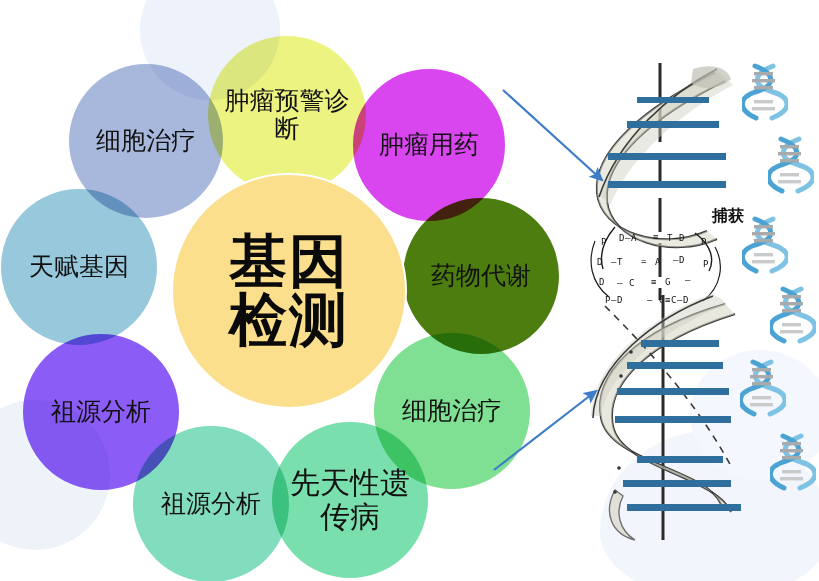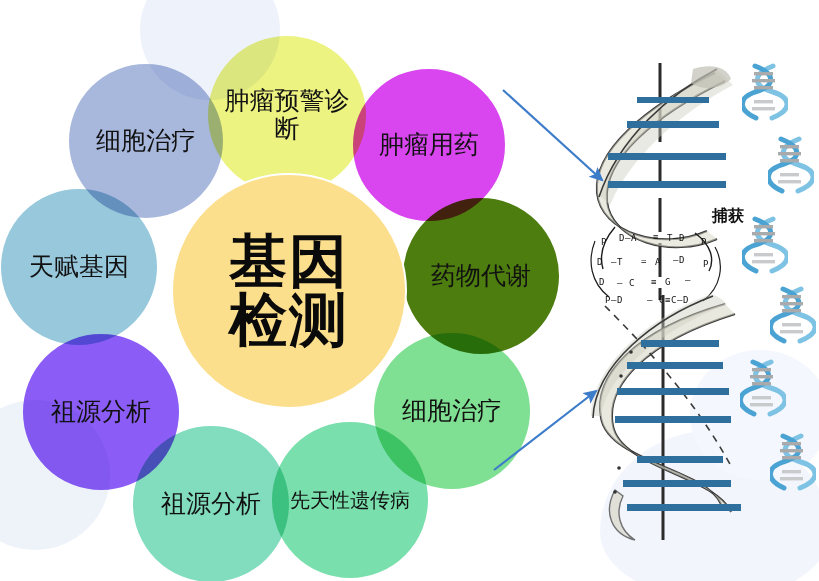--- a/index.html
+++ b/index.html
@@ -75,21 +75,21 @@
       </div>
       <div class="petal" style="left: 351px; top: 67px; width: 156px; height: 156px; background: #d946ef; font-size: 25px; z-index: 2;">
         <span>肿瘤用药</span>
       </div>
       <div class="petal" style="left: 401px; top: 196px; width: 160px; height: 160px; background: #4d7c0f; font-size: 25px; z-index: 2;">
         <span>药物代谢</span>
       </div>
       <div class="petal" style="left: 372px; top: 331px; width: 160px; height: 160px; background: rgb(127, 223, 146); font-size: 25px; z-index: 2;">
         <span>细胞治疗</span>
       </div>
-      <div class="petal" style="left: 270px; top: 420px; width: 160px; height: 160px; background: rgb(121, 223, 172); font-size: 20px; z-index: 2;">
+      <div class="petal" style="left: 270px; top: 420px; width: 160px; height: 160px; background: rgb(121, 223, 172); font-size: 30px; z-index: 2;">
         <span>先天性遗传病</span>
       </div>
       <div class="petal" style="left: 131px; top: 424px; width: 160px; height: 160px; background: rgb(129, 221, 190); font-size: 25px; z-index: 2;">
         <span>祖源分析</span>
       </div>
       <div class="petal" style="left: 21px; top: 332px; width: 160px; height: 160px; background: #8b5cf6; font-size: 25px; z-index: 2;">
         <span>祖源分析</span>
       </div>
       <div class="petal" style="left: -1px; top: 187px; width: 160px; height: 160px; background: rgb(151, 200, 220); font-size: 25px; z-index: 2;">
         <span>天赋基因</span>

